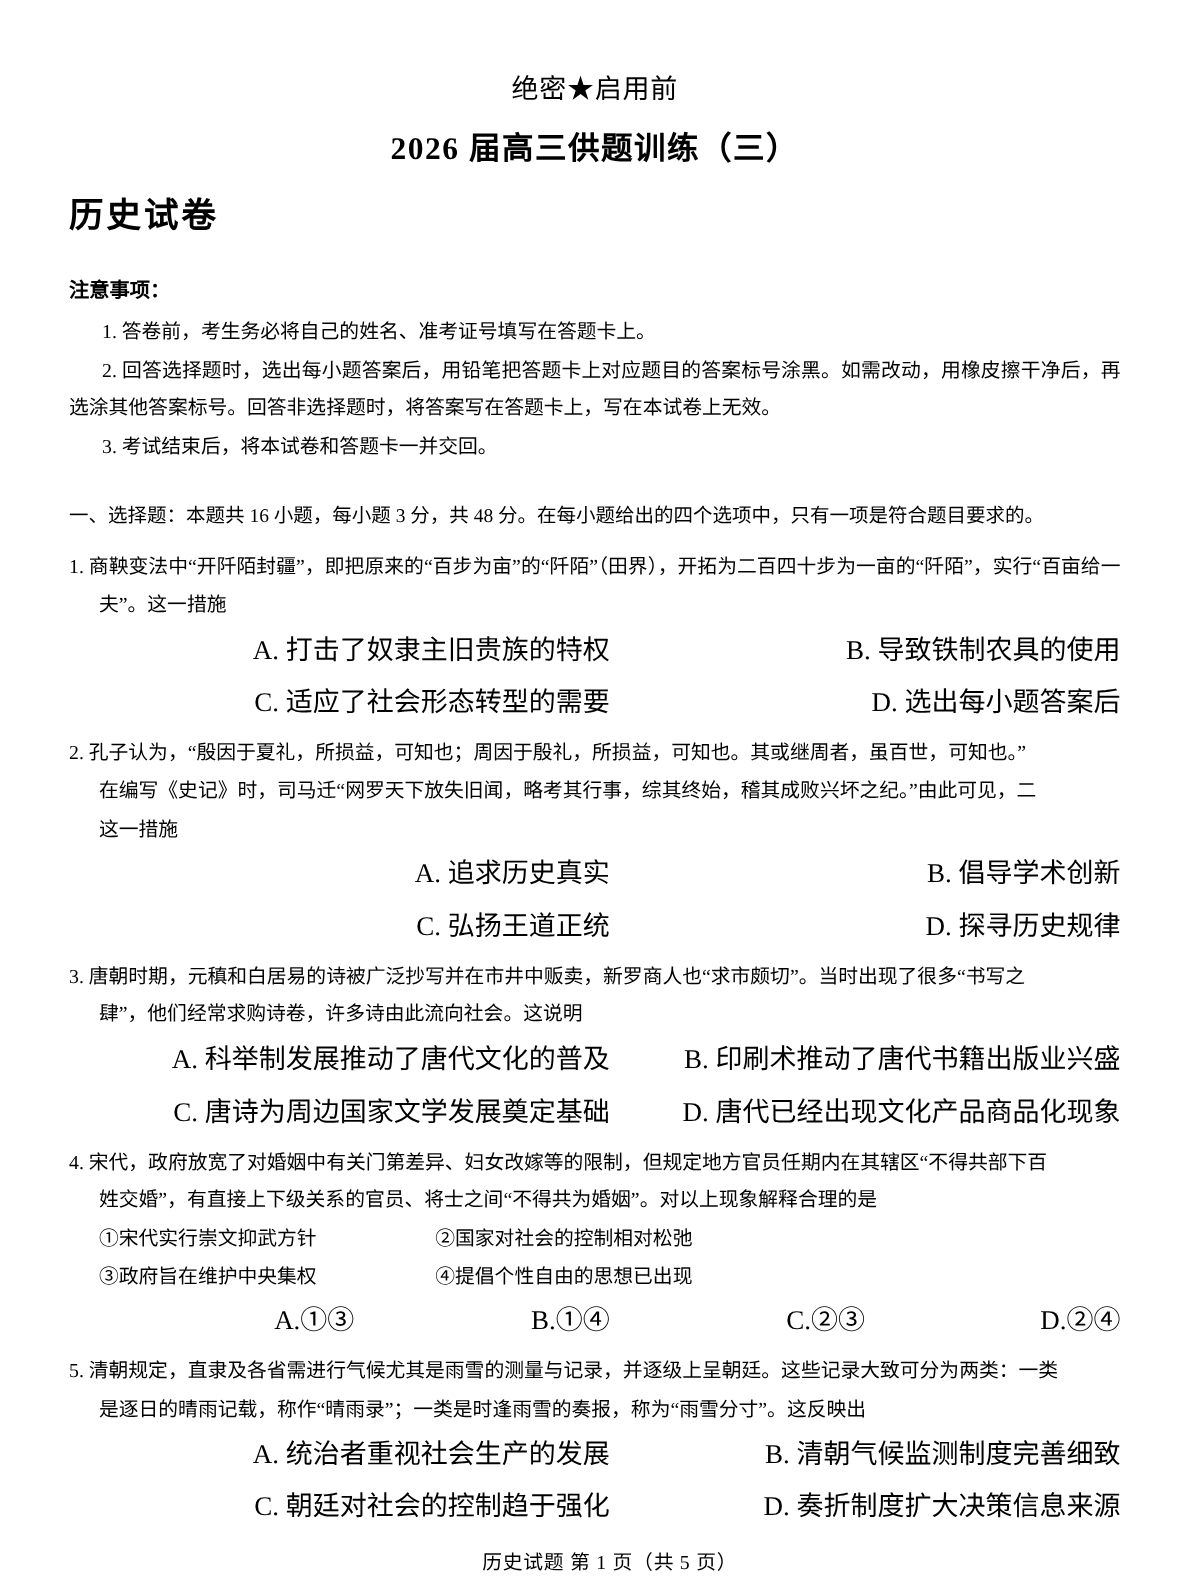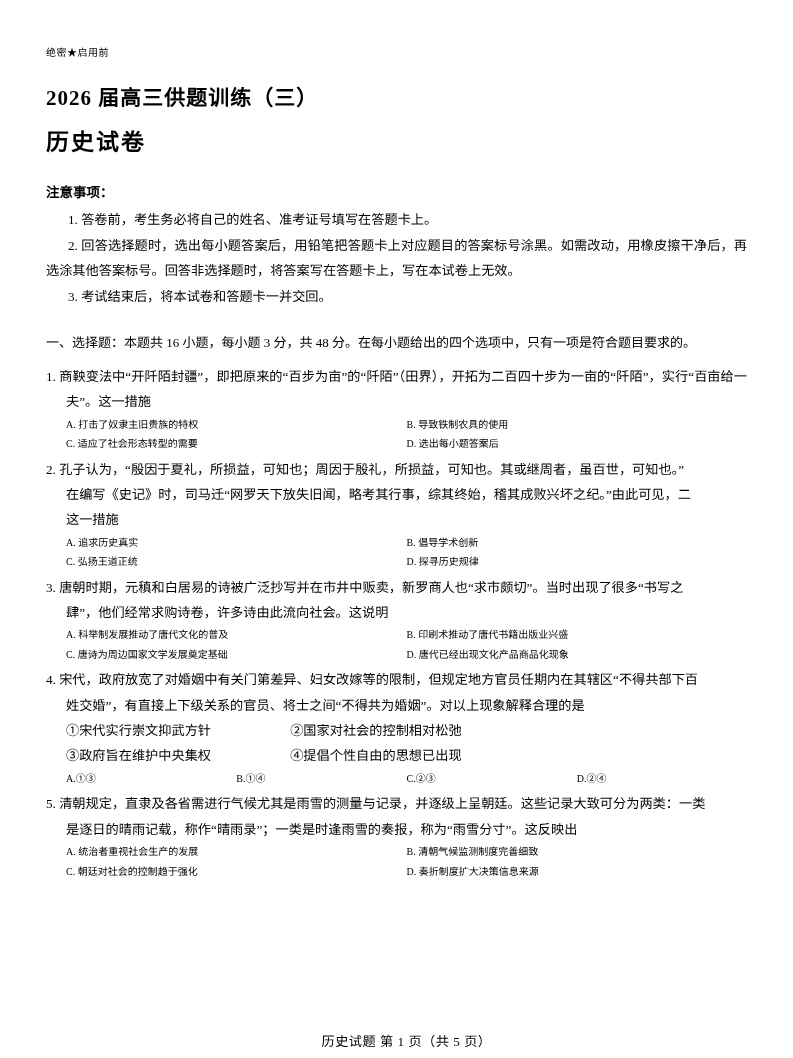--- a/index.html
+++ b/index.html
@@ -16,26 +16,28 @@
     overflow: hidden;
   }
   .page {
     width: 793px;
     height: 1058px;
     box-sizing: border-box;
     padding: 44px 46px 0 46px;
     position: relative;
   }
   .secret {
-    font-size: 10px;
+    font-size: 18px;
     letter-spacing: 0.5px;
-    margin: 0 0 22px 0;
+    margin: 0 0 12px 0;
     font-weight: 500;
+    text-align: center;
   }
   .doc-title {
+    text-align: center;
     font-size: 21px;
     font-weight: bold;
     letter-spacing: 1px;
     margin: 10px 0 4px 0;
   }
   .doc-subtitle {
     text-align: left;
     font-size: 23px;
     font-weight: bold;
     letter-spacing: 2px;
@@ -72,23 +74,24 @@
   }
   .q-sub {
     font-size: 13.2px;
     line-height: 1.92;
     margin: 0;
     padding-left: 20px;
     text-align: justify;
   }
   .opt-row {
     display: flex;
-    font-size: 10px;
+    font-size: 18px;
     line-height: 1.95;
     padding-left: 20px;
+    text-align: right;
   }
   .opt-row .opt {
     flex: 0 0 50%;
   }
   .opt-row.quad .opt {
     flex: 0 0 25%;
   }
   .footer {
     position: absolute;
     left: 0;

